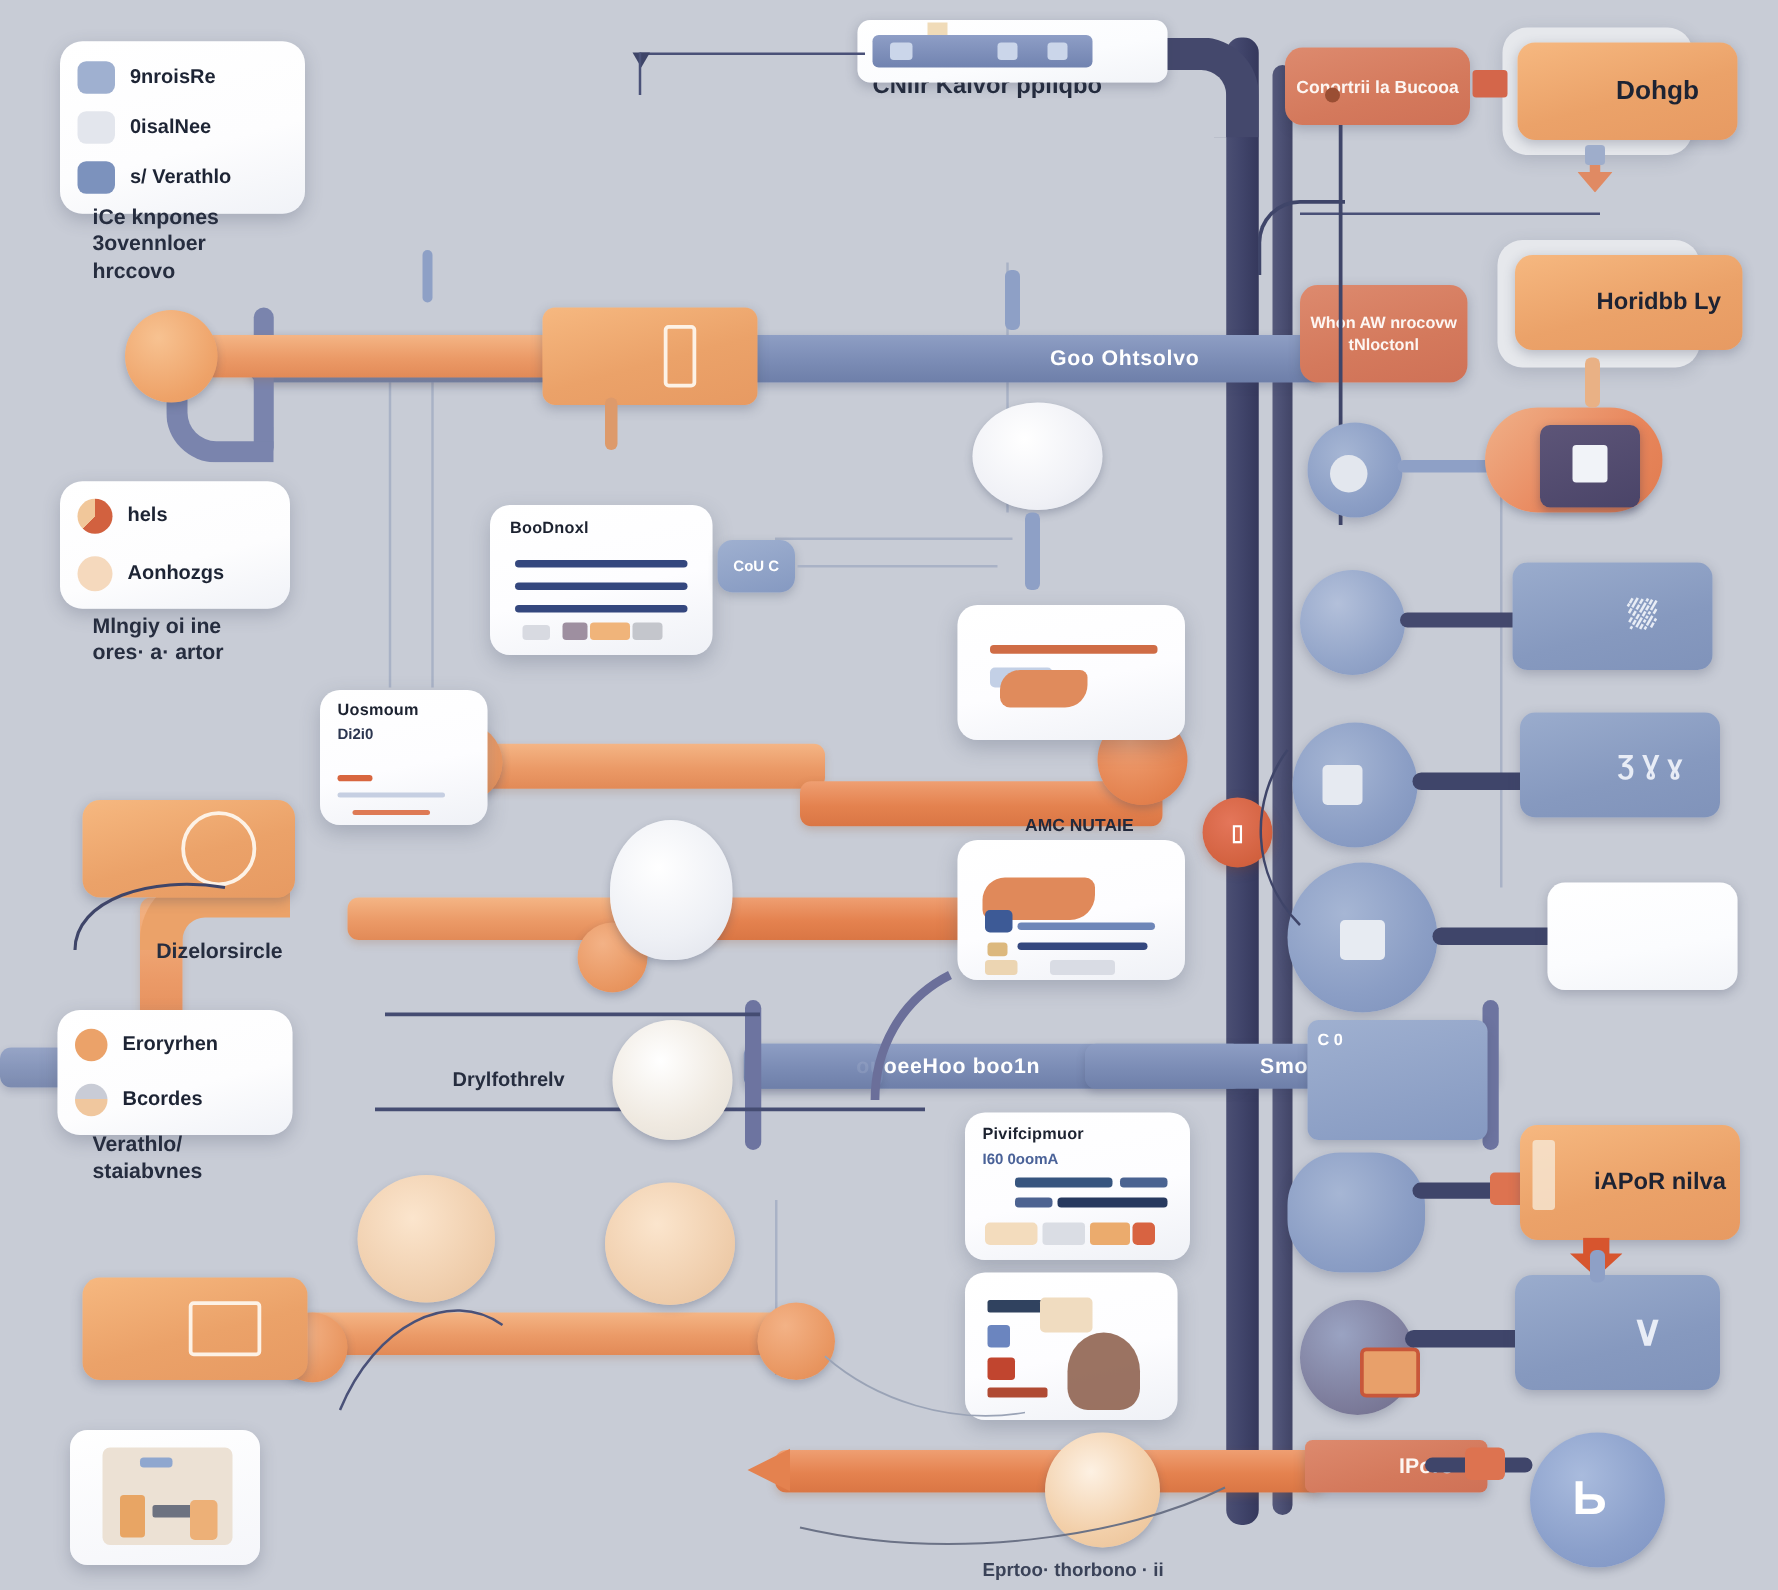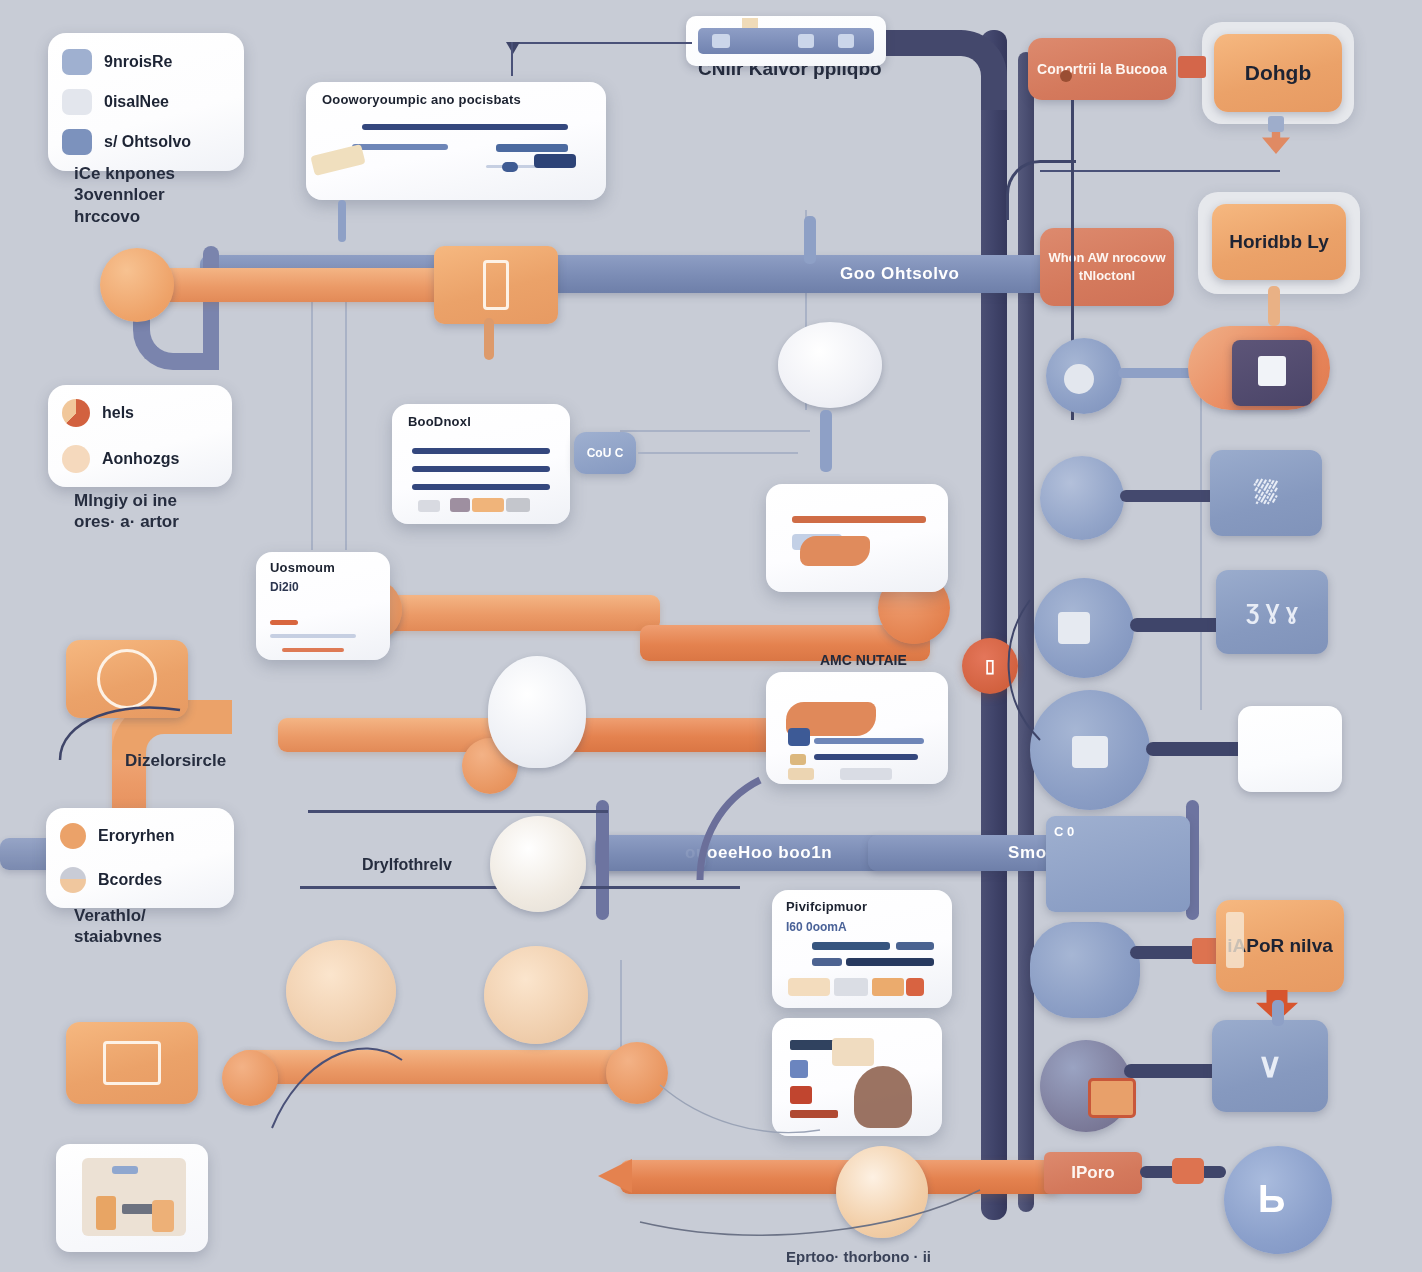--- a/index.html
+++ b/index.html
@@ -12,21 +12,21 @@
   }
   #stage{position:absolute;inset:0;}
   .abs{position:absolute;}
 
   
   .node{
     position:absolute;border-radius:14px;
     display:flex;align-items:center;justify-content:center;
     text-align:center;line-height:1.15;
     box-shadow:0 3px 9px rgba(60,70,95,.28);
-    color:#1d2333;font-weight:600;
+    color:#1d2333;font-weight:600;padding-left:48px;
   }
   .node.orange{
     background:linear-gradient(165deg,#f6b880 0%,#eba269 55%,#e79a62 100%);
   }
   .node.salmon{
     background:linear-gradient(165deg,#dd8a6e 0%,#d4795c 60%,#cf7156 100%);
     color:#fdf6f2;
   }
   .node.blue{
     background:linear-gradient(165deg,#9aaccd 0%,#8699bf 60%,#8093ba 100%);
@@ -152,21 +152,21 @@
   <div class="pipe v abs" style="left:1018px;top:52px;width:16px;height:1160px;opacity:.92;"></div>
   <div class="abs" style="left:885px;top:30px;width:122px;height:80px;border-top:26px solid #44486c;border-right:26px solid #44486c;border-top-right-radius:46px;box-sizing:border-box;"></div>
 
   <div class="hairline" style="left:311px;top:300px;width:2px;height:250px;"></div>
   <div class="hairline" style="left:345px;top:300px;width:2px;height:250px;"></div>
   <div class="hairline" style="left:805px;top:210px;width:2px;height:200px;"></div>
   <div class="hairline" style="left:620px;top:430px;width:190px;height:2px;"></div>
   <div class="hairline" style="left:1200px;top:380px;width:2px;height:330px;"></div>
   <div class="hairline" style="left:620px;top:960px;width:2px;height:140px;"></div>
 
-  <div class="pipe band" style="left:200px;top:255px;width:860px;height:38px;">
+  <div class="pipe band" style="left:200px;top:268px;width:860px;height:38px;">
     <span style="margin-left:640px;">Goo Ohtsolvo</span>
   </div>
   <div class="pipe band" style="left:595px;top:835px;width:400px;height:36px;">
     <span style="margin-left:90px;">ouoeeHoo boo1n</span>
   </div>
   <div class="pipe band" style="left:868px;top:835px;width:330px;height:36px;">
     <span style="margin-left:140px;">Smoropo</span>
   </div>
   <div class="pipe band" style="left:596px;top:835px;width:110px;height:36px;opacity:.9;"></div>
   <div class="pipe band" style="left:0px;top:838px;width:110px;height:32px;opacity:.85;"></div>
@@ -200,21 +200,21 @@
     <div class="lrow">
       <div class="lswatch" style="background:#9fb0d0;"></div>
       <div class="ltext">9nroisRe</div>
     </div>
     <div class="lrow">
       <div class="lswatch" style="background:#e3e6ed;"></div>
       <div class="ltext">0isalNee</div>
     </div>
     <div class="lrow">
       <div class="lswatch" style="background:#7c92bd;"></div>
-      <div class="ltext">s/ Ohtsolvo</div>
+      <div class="ltext">s/ Verathlo</div>
     </div>
   </div>
   <div class="caption" style="left:74px;top:163px;">iCe knpones
 3ovennloer
 hrccovo</div>
 
   <div class="legend" style="left:48px;top:385px;width:156px;height:82px;gap:18px;">
     <div class="lrow">
       <div class="lswatch" style="border-radius:50%;width:28px;height:28px;background:conic-gradient(#d2613f 0 62%, #f1c79a 62% 100%);"></div>
       <div class="ltext">hels</div>
@@ -241,30 +241,20 @@
 staiabvnes</div>
 
   <div class="caption" style="left:78px;top:750px;margin-left:47px;">Dizelorsircle</div>
   <div class="caption" style="left:362px;top:855px;font-size:16px;">Drylfothrelv</div>
   <div class="floatlabel" style="left:698px;top:58px;font-size:19px;font-weight:700;">CNlir Kalvor ppiiqbo</div>
   <div class="floatlabel" style="left:820px;top:652px;font-size:14px;">AMC NUTAIE</div>
 
   <div class="hairline" style="left:308px;top:810px;width:300px;height:3px;background:#454c72;"></div>
   <div class="hairline" style="left:300px;top:886px;width:440px;height:3px;background:#454c72;"></div>
 
-  <div class="card" style="left:306px;top:82px;width:300px;height:118px;">
-    <div class="ctitle" style="font-size:13px;">Oooworyoumpic ano pocisbats</div>
-    <div class="bar" style="left:56px;top:42px;width:206px;height:6px;"></div>
-    <div class="bar light" style="left:46px;top:62px;width:96px;height:6px;"></div>
-    <div class="bar light" style="left:190px;top:62px;width:72px;height:8px;background:#4c6aa0;"></div>
-    <div class="bar pale" style="left:180px;top:83px;width:56px;height:3px;"></div>
-    <div class="sw" style="left:196px;top:80px;width:16px;height:10px;background:#3f5b93;border-radius:5px;"></div>
-    <div class="sw" style="left:228px;top:72px;width:42px;height:14px;background:#2d4377;border-radius:4px;"></div>
-    <div class="sw" style="left:6px;top:68px;width:52px;height:20px;background:#f0dfbe;border-radius:4px;transform:rotate(-14deg);"></div>
-  </div>
 
 
   <div class="card" style="left:392px;top:404px;width:178px;height:120px;">
     <div class="ctitle" style="font-size:13px;">BooDnoxl</div>
     <div class="bar" style="left:20px;top:44px;width:138px;height:6px;"></div>
     <div class="bar" style="left:20px;top:62px;width:138px;height:6px;"></div>
     <div class="bar" style="left:20px;top:80px;width:138px;height:6px;"></div>
     <div class="sw" style="left:26px;top:96px;width:22px;height:12px;background:#d8dae1;"></div>
     <div class="sw" style="left:58px;top:94px;width:20px;height:14px;background:#9e8fa0;"></div>
     <div class="sw" style="left:80px;top:94px;width:32px;height:14px;background:#f0b47a;"></div>

